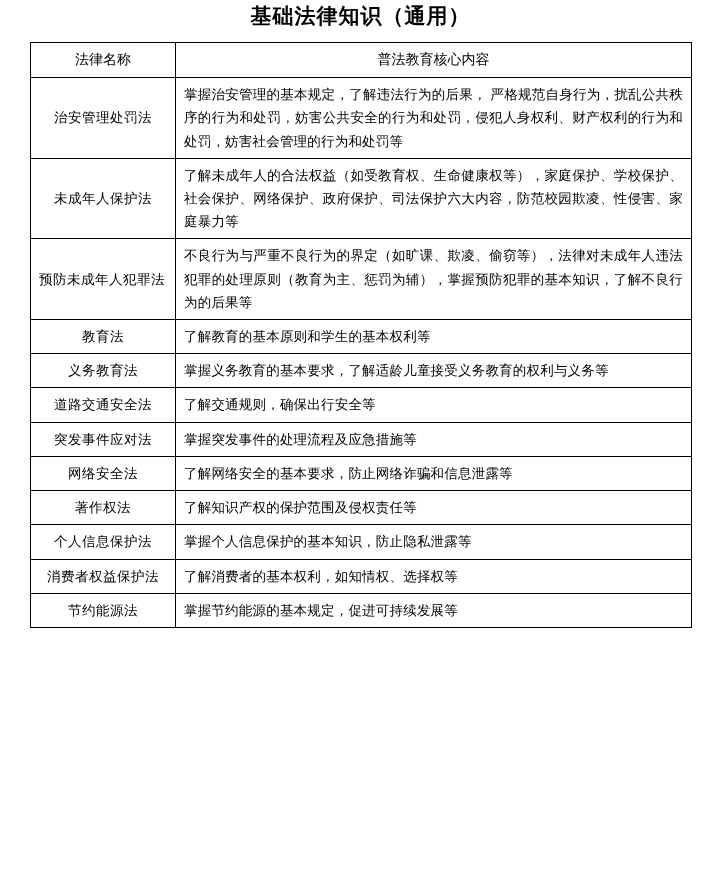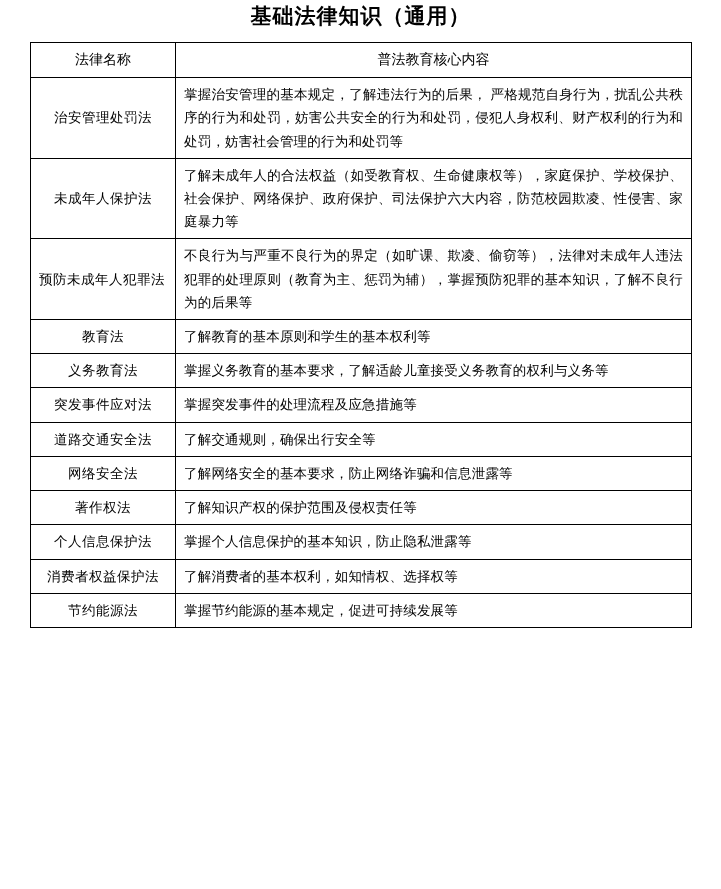--- a/index.html
+++ b/index.html
@@ -95,26 +95,26 @@
       </tr>
       <tr>
         <td class="name-cell">教育法</td>
         <td class="content-cell">了解教育的基本原则和学生的基本权利等</td>
       </tr>
       <tr>
         <td class="name-cell">义务教育法</td>
         <td class="content-cell">掌握义务教育的基本要求，了解适龄儿童接受义务教育的权利与义务等</td>
       </tr>
       <tr>
+        <td class="name-cell">道路交通安全法</td>
+        <td class="content-cell">了解交通规则，确保出行安全等</td>
+      </tr>
+      <tr>
         <td class="name-cell">突发事件应对法</td>
         <td class="content-cell">掌握突发事件的处理流程及应急措施等</td>
-      </tr>
-      <tr>
-        <td class="name-cell">道路交通安全法</td>
-        <td class="content-cell">了解交通规则，确保出行安全等</td>
       </tr>
       <tr>
         <td class="name-cell">网络安全法</td>
         <td class="content-cell">了解网络安全的基本要求，防止网络诈骗和信息泄露等</td>
       </tr>
       <tr>
         <td class="name-cell">著作权法</td>
         <td class="content-cell">了解知识产权的保护范围及侵权责任等</td>
       </tr>
       <tr>

